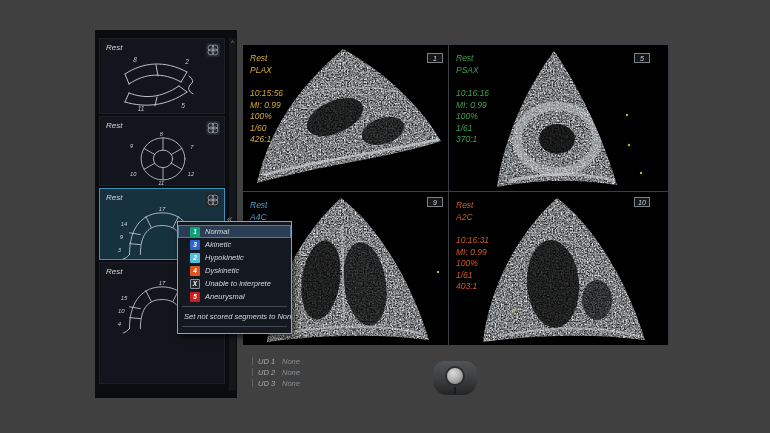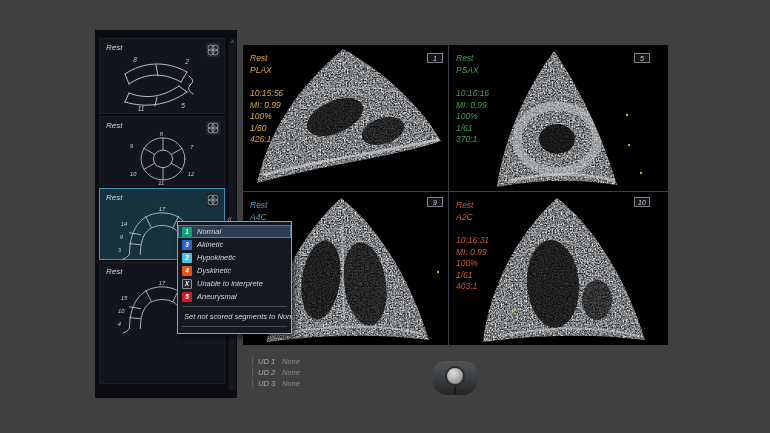--- a/index.html
+++ b/index.html
@@ -41,21 +41,21 @@
             text-align:center; z-index:3; }
   #q1 .qbadge, #q3 .qbadge { right:5px; }
   #q2 .qbadge, #q4 .qbadge { right:19px; }
   #q3 .qbadge, #q4 .qbadge { top:5px; }
   .usimg { position:absolute; left:0; top:0; }
 
   
   .context-menu { position:absolute; left:177px; top:221px; width:115px; z-index:50;
                   background:#141820; border:1px solid #9aa0a8; padding:3px 0;
                   box-shadow:2px 3px 6px rgba(0,0,0,.7); }
-  .menu-item { display:flex; align-items:center; height:13px; padding:0 4px; gap:5px;
+  .menu-item { display:flex; align-items:center; height:13px; padding:0 12px; gap:5px;
                color:#d4d8dc; font-size:7.5px; white-space:nowrap; cursor:default; }
   .menu-item.highlight { background:#2c3e54; outline:1px solid #527a9e; outline-offset:-1px; }
   .menu-key { width:10px; height:10px; min-width:10px; border-radius:1px; color:#fff;
               font-size:6.5px; font-weight:bold; display:flex; align-items:center;
               justify-content:center; }
   .menu-key.key-x { border:1px solid #8a9098; }
   .menu-sep { height:1px; background:#444a52; margin:3px 4px; }
   .menu-action { display:flex; align-items:center; height:13px; padding:0 6px;
                  color:#d4d8dc; font-size:7.5px; white-space:nowrap; overflow:hidden; }
 

